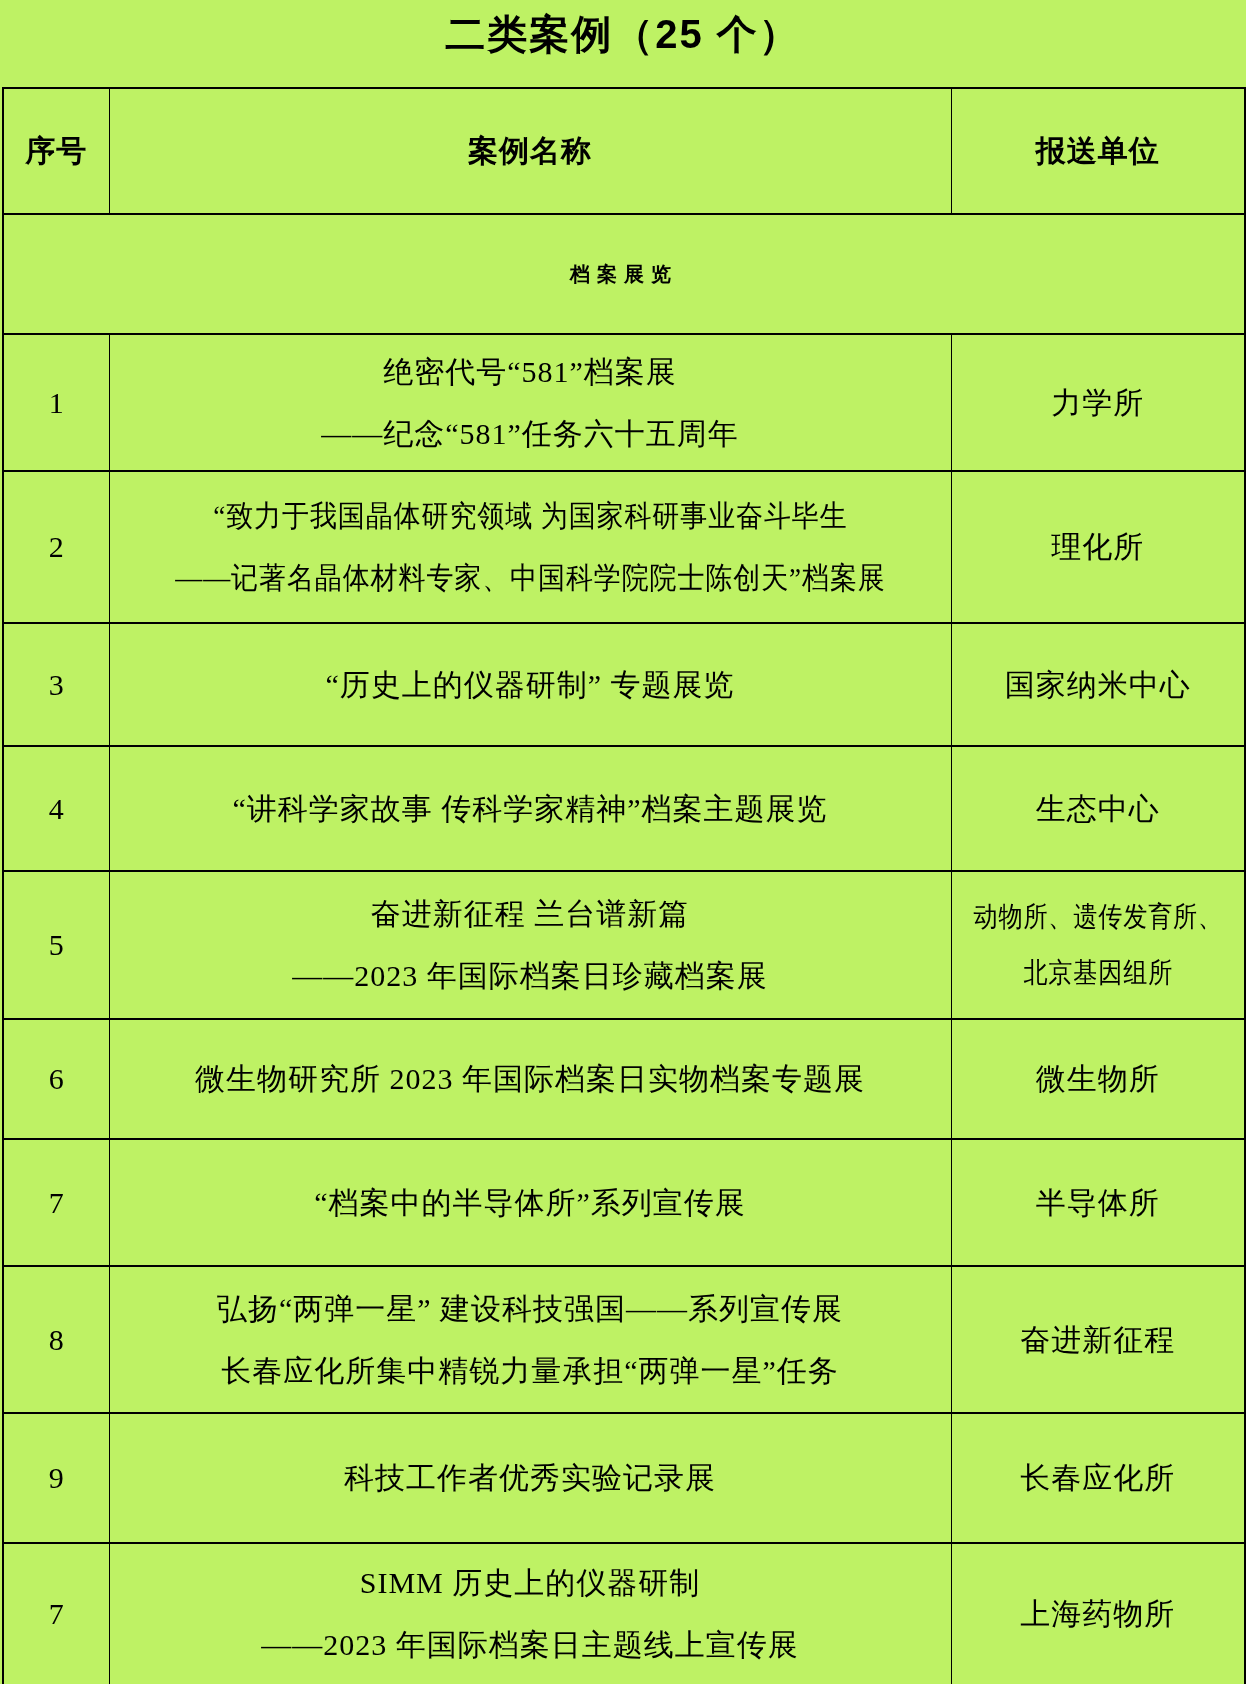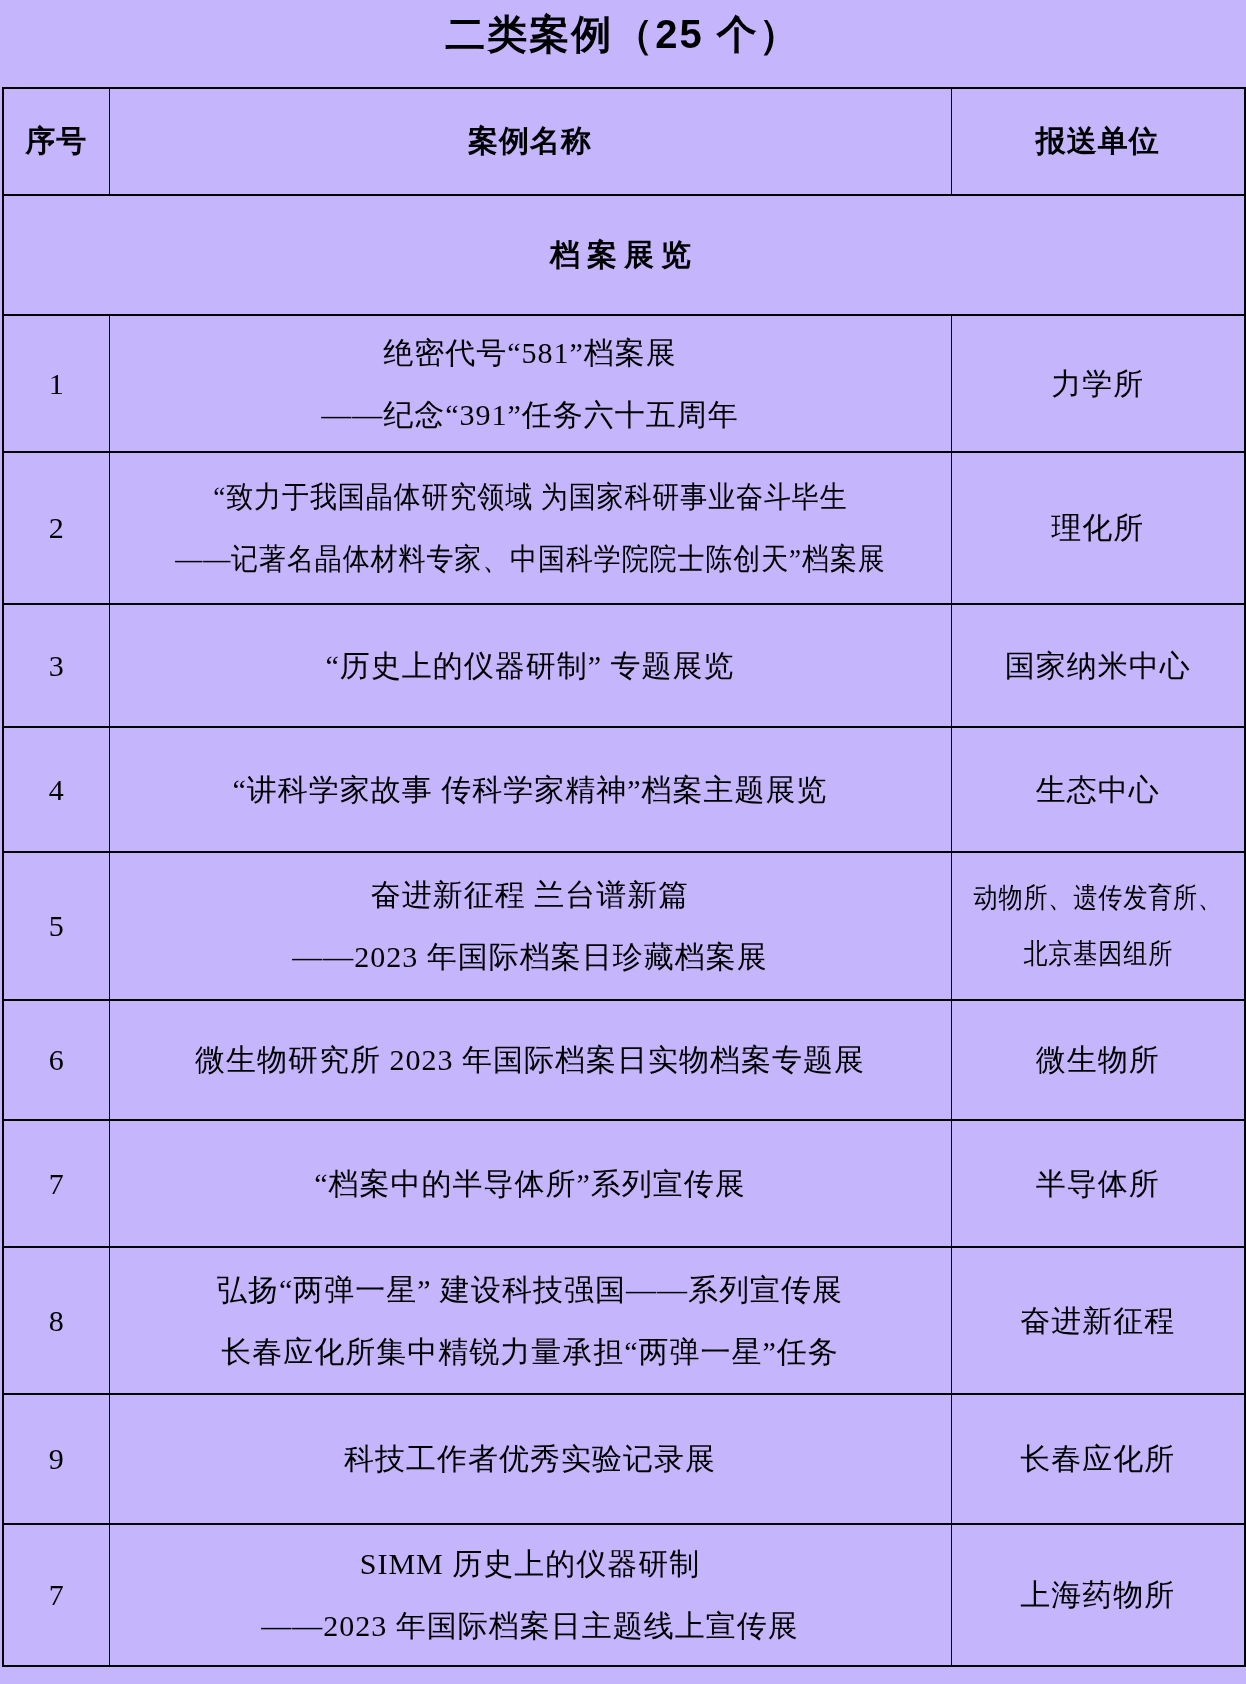--- a/index.html
+++ b/index.html
@@ -1,17 +1,17 @@
 <!DOCTYPE html>
 <html><head>
 <meta charset="utf-8">
 <style>
   html,body { margin:0; padding:0; background:#ffffff; }
   .page {
-    width:1246px; height:1684px; background:#c4b5fd; color:#000;
+    width:1246px; height:1684px; background:#bef264; color:#000;
     font-family:"Liberation Serif","DejaVu Serif",serif;
     overflow:hidden; position:relative; box-sizing:border-box;
   }
   .title {
     height:87px; box-sizing:border-box; padding-top:10px;
     text-align:center; font-family:"Liberation Sans","DejaVu Sans",sans-serif;
     font-weight:bold; font-size:40px; letter-spacing:2px; line-height:1.2;
   }
   table.case-table {
     border-collapse:collapse; table-layout:fixed;
@@ -25,21 +25,21 @@
     border-top:2px solid #000; border-bottom:2px solid #000;
     padding:0; text-align:center; vertical-align:middle;
     overflow:hidden; box-sizing:border-box;
   }
   th.colhead {
     font-family:"Liberation Sans","DejaVu Sans",sans-serif;
     font-weight:bold; font-size:30px; letter-spacing:1px;
   }
   td.section-cell {
     font-family:"Liberation Sans","DejaVu Sans",sans-serif;
-    font-weight:bold; font-size:30px; letter-spacing:7px;
+    font-weight:bold; font-size:20px; letter-spacing:7px;
   }
   td.no   { font-size:30px; }
   td.name { font-size:30px; letter-spacing:1px;margin-top:36px; }
   td.unit { font-size:30px; letter-spacing:1px; }
   .ln { line-height:62px; white-space:nowrap; }
   .cond  { transform:scaleX(0.90); transform-origin:50% 50%; }
   .cond2 { transform:scaleX(0.86); transform-origin:50% 50%; font-size:28px; line-height:56px; }
 </style>
 </head>
 <body>
@@ -49,35 +49,35 @@
   <div class="title">二类案例（25 个）</div>
 
   <table class="case-table">
     <colgroup>
         <col class="c-no">
         <col class="c-name">
         <col class="c-unit">
       </colgroup>
 
     <tbody>
-        <tr style="height:107px">
+        <tr style="height:126px">
       <th class="colhead">序号</th>
       <th class="colhead">案例名称</th>
       <th class="colhead">报送单位</th>
     </tr>
 
     <tr style="height:120px">
       <td class="section-cell" colspan="3">档案展览</td>
     </tr>
 
     <tr style="height:137px">
       <td class="no">1</td>
       <td class="name">
         <div class="ln">绝密代号“581”档案展</div>
-        <div class="ln">——纪念“391”任务六十五周年</div>
+        <div class="ln">——纪念“581”任务六十五周年</div>
       </td>
       <td class="unit">
         <div class="ln">力学所</div>
       </td>
     </tr>
 
     <tr style="height:152px">
       <td class="no">2</td>
       <td class="name">
         <div class="ln cond">“致力于我国晶体研究领域 为国家科研事业奋斗毕生</div>

